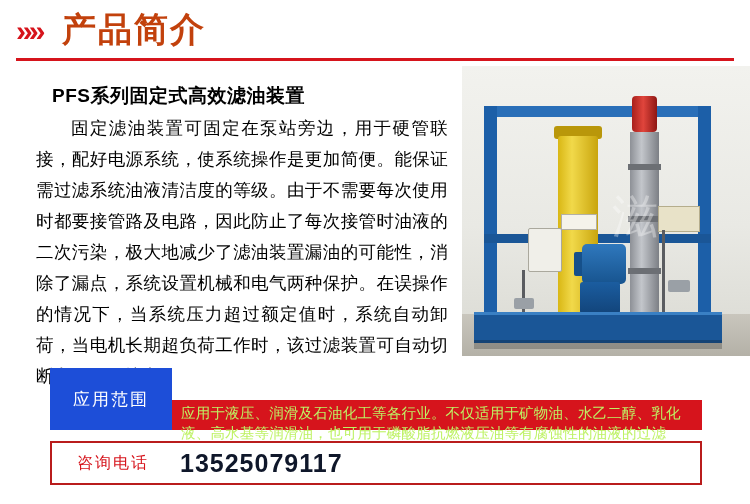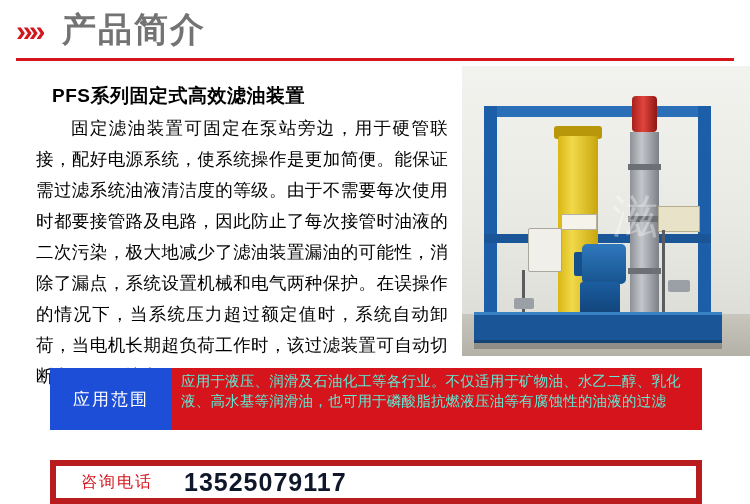--- a/index.html
+++ b/index.html
@@ -37,21 +37,21 @@
     color: #d6141c;
     letter-spacing: -4px;
     line-height: 30px;
   }
   .header-title {
     position: absolute;
     left: 62px;
     top: 9px;
     font-size: 34px;
     font-weight: bold;
-    color: #737373;
+    color: #c2410c;
     letter-spacing: 2px;
     line-height: 40px;
   }
   .header-rule {
     position: absolute;
     left: 16px;
     top: 58px;
     width: 718px;
     height: 3px;
     background: #d6141c;
@@ -241,37 +241,38 @@
     font-size: 17px;
     letter-spacing: 2px;
     display: flex;
     align-items: center;
     justify-content: center;
     box-sizing: border-box;
   }
   .scope-text {
     flex: 1;
     background: #d6141c;
-    color: #5eead4;
+    color: #bef264;
     font-size: 14.5px;
     line-height: 20px;
     padding: 3px 8px 13px 9px;
     box-sizing: border-box;
     letter-spacing: 0.2px;
+    margin-top: 32px;
   }
 
   
   .phone {
     position: absolute;
     left: 50px;
-    top: 460px;
+    top: 441px;
     width: 652px;
     height: 44px;
     display: flex;
-    border: 6px solid #b91c1c;
+    border: 2px solid #b91c1c;
     box-sizing: border-box;
     background: #ffffff;
   }
   .phone-label {
     width: 122px;
     display: flex;
     align-items: center;
     justify-content: center;
     color: #d6141c;
     font-size: 16px;

